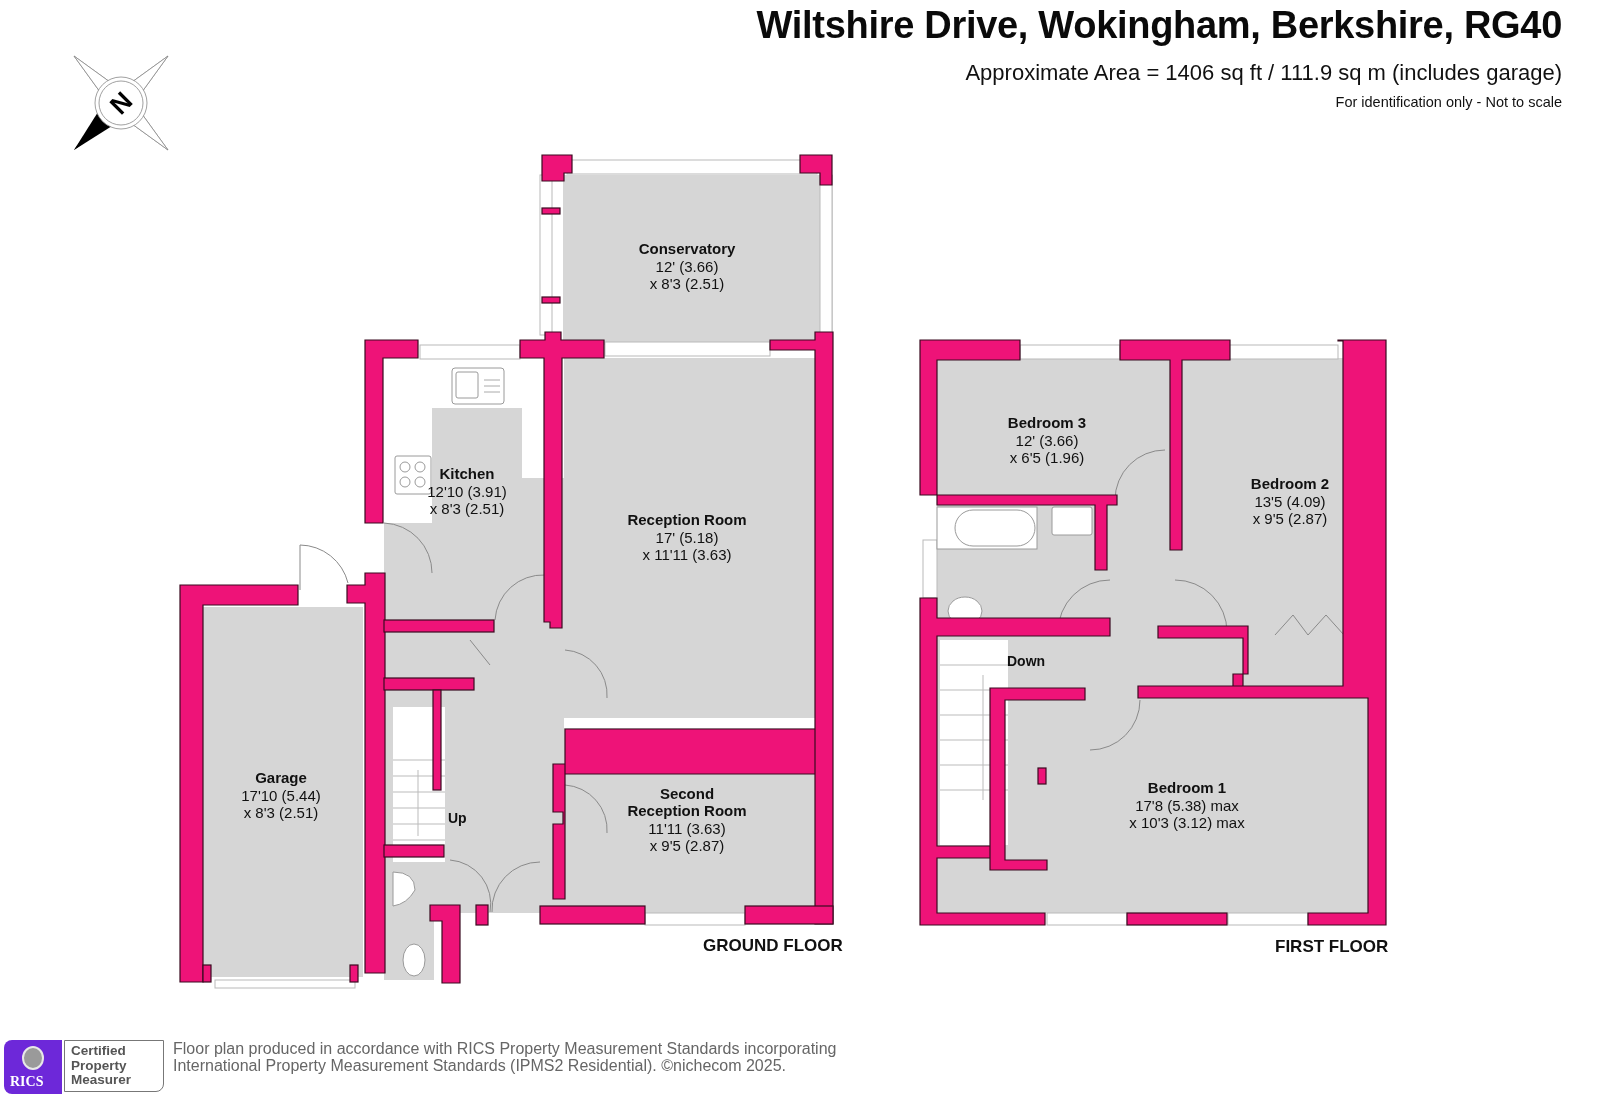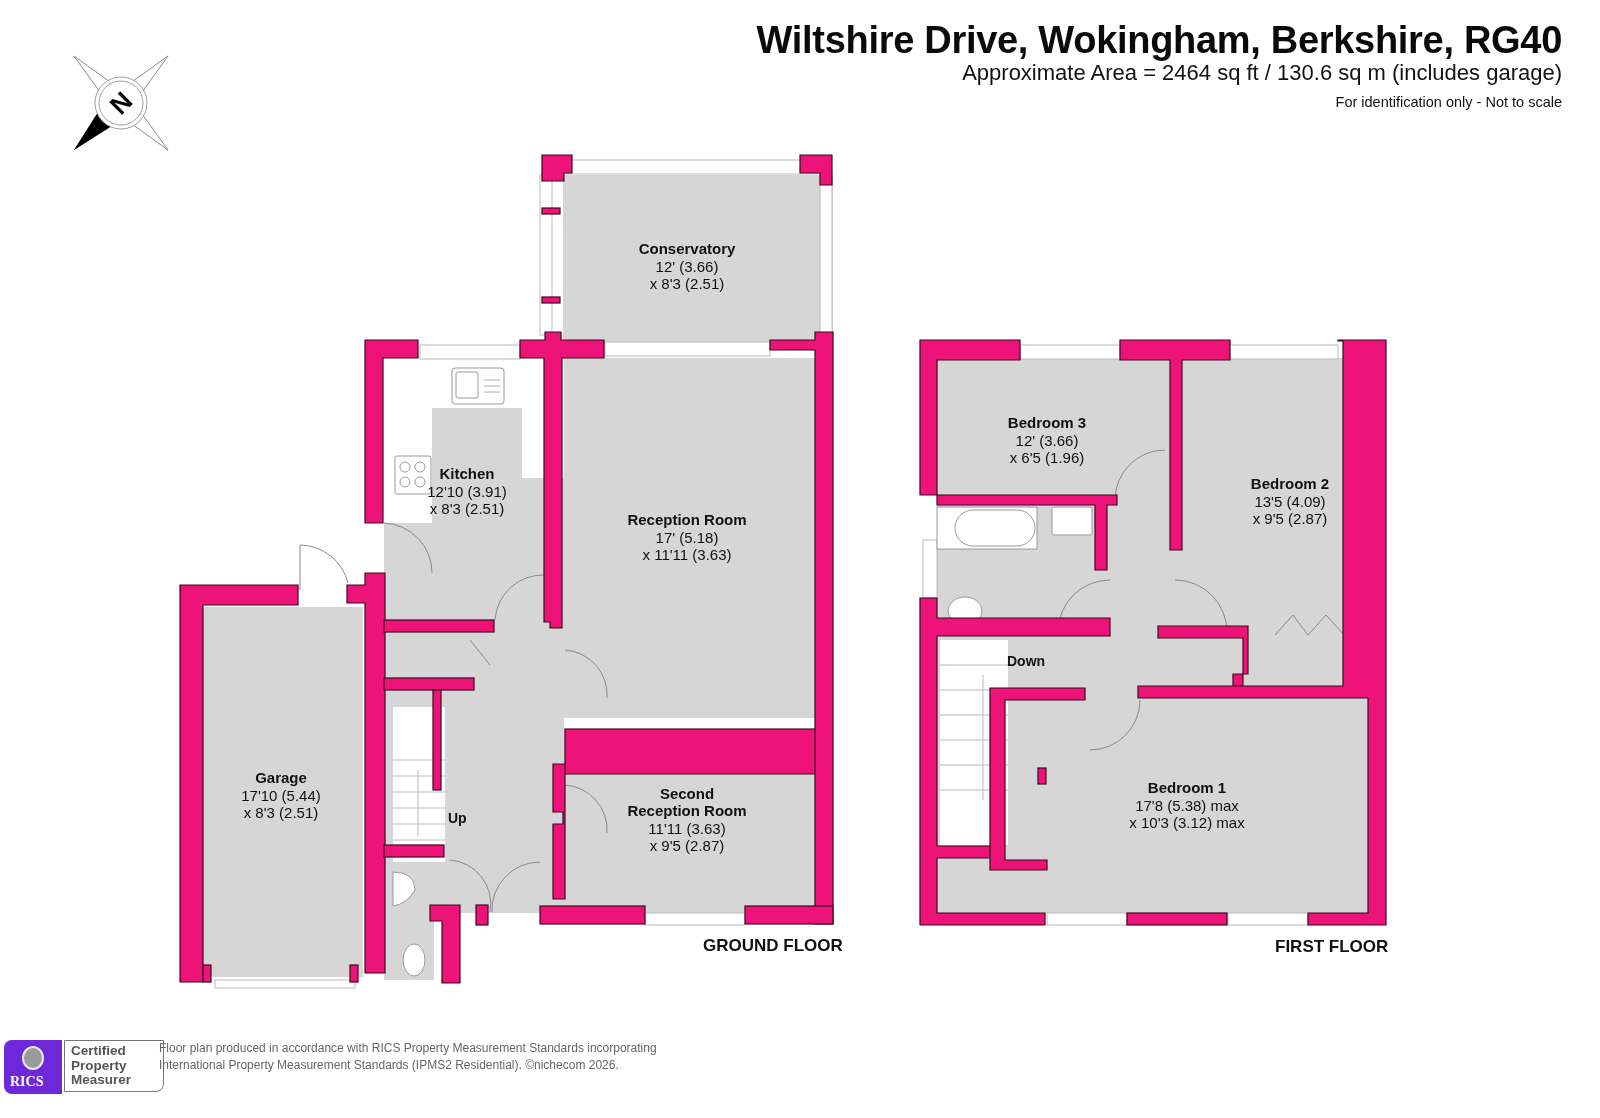--- a/index.html
+++ b/index.html
@@ -1,43 +1,43 @@
 <!DOCTYPE html>
 <html><head>
 <meta charset="utf-8">
 <style>
   html, body { margin: 0; padding: 0; background: #ffffff; }
   body { width: 1600px; height: 1118px; position: relative; overflow: hidden; font-family: "Liberation Sans", sans-serif; color: #111; }
-  .title { position: absolute; right: 38px; top: 19px; font-size: 38px; font-weight: bold; letter-spacing: -0.3px; white-space: nowrap; color: #0a0a0a; }
+  .title { position: absolute; right: 38px; top: 4px; font-size: 38px; font-weight: bold; letter-spacing: -0.3px; white-space: nowrap; color: #0a0a0a; }
   .subtitle { position: absolute; right: 38px; top: 60px; font-size: 22px; white-space: nowrap; color: #111; }
   .note { position: absolute; right: 38px; top: 94px; font-size: 14.5px; white-space: nowrap; color: #111; margin-left: 8px; }
   svg.plan { position: absolute; left: 0; top: 0; }
   .room-label { font-family: "Liberation Sans", sans-serif; font-size: 15px; fill: #111; text-anchor: middle; }
   .room-name { font-weight: bold; }
   .floor-label { font-family: "Liberation Sans", sans-serif; font-size: 17px; font-weight: bold; fill: #111; }
   .stair-label { font-family: "Liberation Sans", sans-serif; font-size: 14px; font-weight: bold; fill: #111; }
   .wall { fill: #ee1378; stroke: #3a0a20; stroke-width: 1.2; }
   .floor { fill: #d6d6d6; }
   .win { fill: #ffffff; stroke: #b9b9b9; stroke-width: 1; }
   .door { fill: none; stroke: #8a8a8a; stroke-width: 1; }
   .fixture { fill: #ffffff; stroke: #9a9a9a; stroke-width: 1; }
   .footer-badge { position: absolute; left: 4px; top: 1040px; width: 162px; height: 54px; }
   .rics-box { position: absolute; left: 0; top: 0; width: 58px; height: 54px; background: #6d28d9; border-radius: 8px 0 0 8px; color: #fff; }
   .rics-box .rics-text { position: absolute; left: 6px; bottom: 4px; font-size: 14px; font-weight: bold; font-family: "Liberation Serif", serif; }
   .rics-lion { position: absolute; left: 18px; top: 6px; width: 22px; height: 24px; border-radius: 50%; background: #9a9a9a; border: 2px solid #e8e8e8; box-sizing: border-box; }
   .cert-box { position: absolute; left: 60px; top: 0; width: 100px; height: 52px; border: 1.5px solid #777; border-radius: 0 0 8px 0; box-sizing: border-box; padding: 3px 0 0 6px; }
   .cert-box span { display: block; font-size: 13.5px; font-weight: bold; color: #555; line-height: 14.5px; }
-  .footer-text { position: absolute; left: 159px; top: 1040px; font-size: 12px; line-height: 17px; color: #666; white-space: nowrap; }
+  .footer-text { position: absolute; left: 173px; top: 1040px; font-size: 16px; line-height: 17px; color: #666; white-space: nowrap; }
   .compass { position: absolute; left: 70px; top: 52px; width: 102px; height: 102px; }
 </style>
 </head>
 <body>
 
 <div class="title">Wiltshire Drive, Wokingham, Berkshire, RG40</div>
-<div class="subtitle">Approximate Area = 2464 sq ft / 130.6 sq m (includes garage)</div>
+<div class="subtitle">Approximate Area = 1406 sq ft / 111.9 sq m (includes garage)</div>
 <div class="note">For identification only - Not to scale</div>
 
 <svg class="compass" viewBox="0 0 102 102">
   <g fill="#fff" stroke="#888" stroke-width="0.8">
     <polygon points="4,4 51,38 38,51"></polygon>
     <polygon points="98,4 64,51 51,38"></polygon>
     <polygon points="98,98 51,64 64,51"></polygon>
     <polygon points="4,4 38,51 51,38"></polygon>
     <polygon points="98,4 51,38 64,51"></polygon>
     <polygon points="98,98 64,51 51,64"></polygon>
@@ -225,14 +225,14 @@
     <div class="rics-text">RICS</div>
   </div>
   <div class="cert-box">
     <span>Certified</span>
     <span>Property</span>
     <span>Measurer</span>
   </div>
 </div>
 <div class="footer-text">
   <div>Floor plan produced in accordance with RICS Property Measurement Standards incorporating</div>
-  <div>International Property Measurement Standards (IPMS2 Residential).   ©nichecom 2026.</div>
+  <div>International Property Measurement Standards (IPMS2 Residential).   ©nichecom 2025.</div>
 </div>
 
 </body></html>

